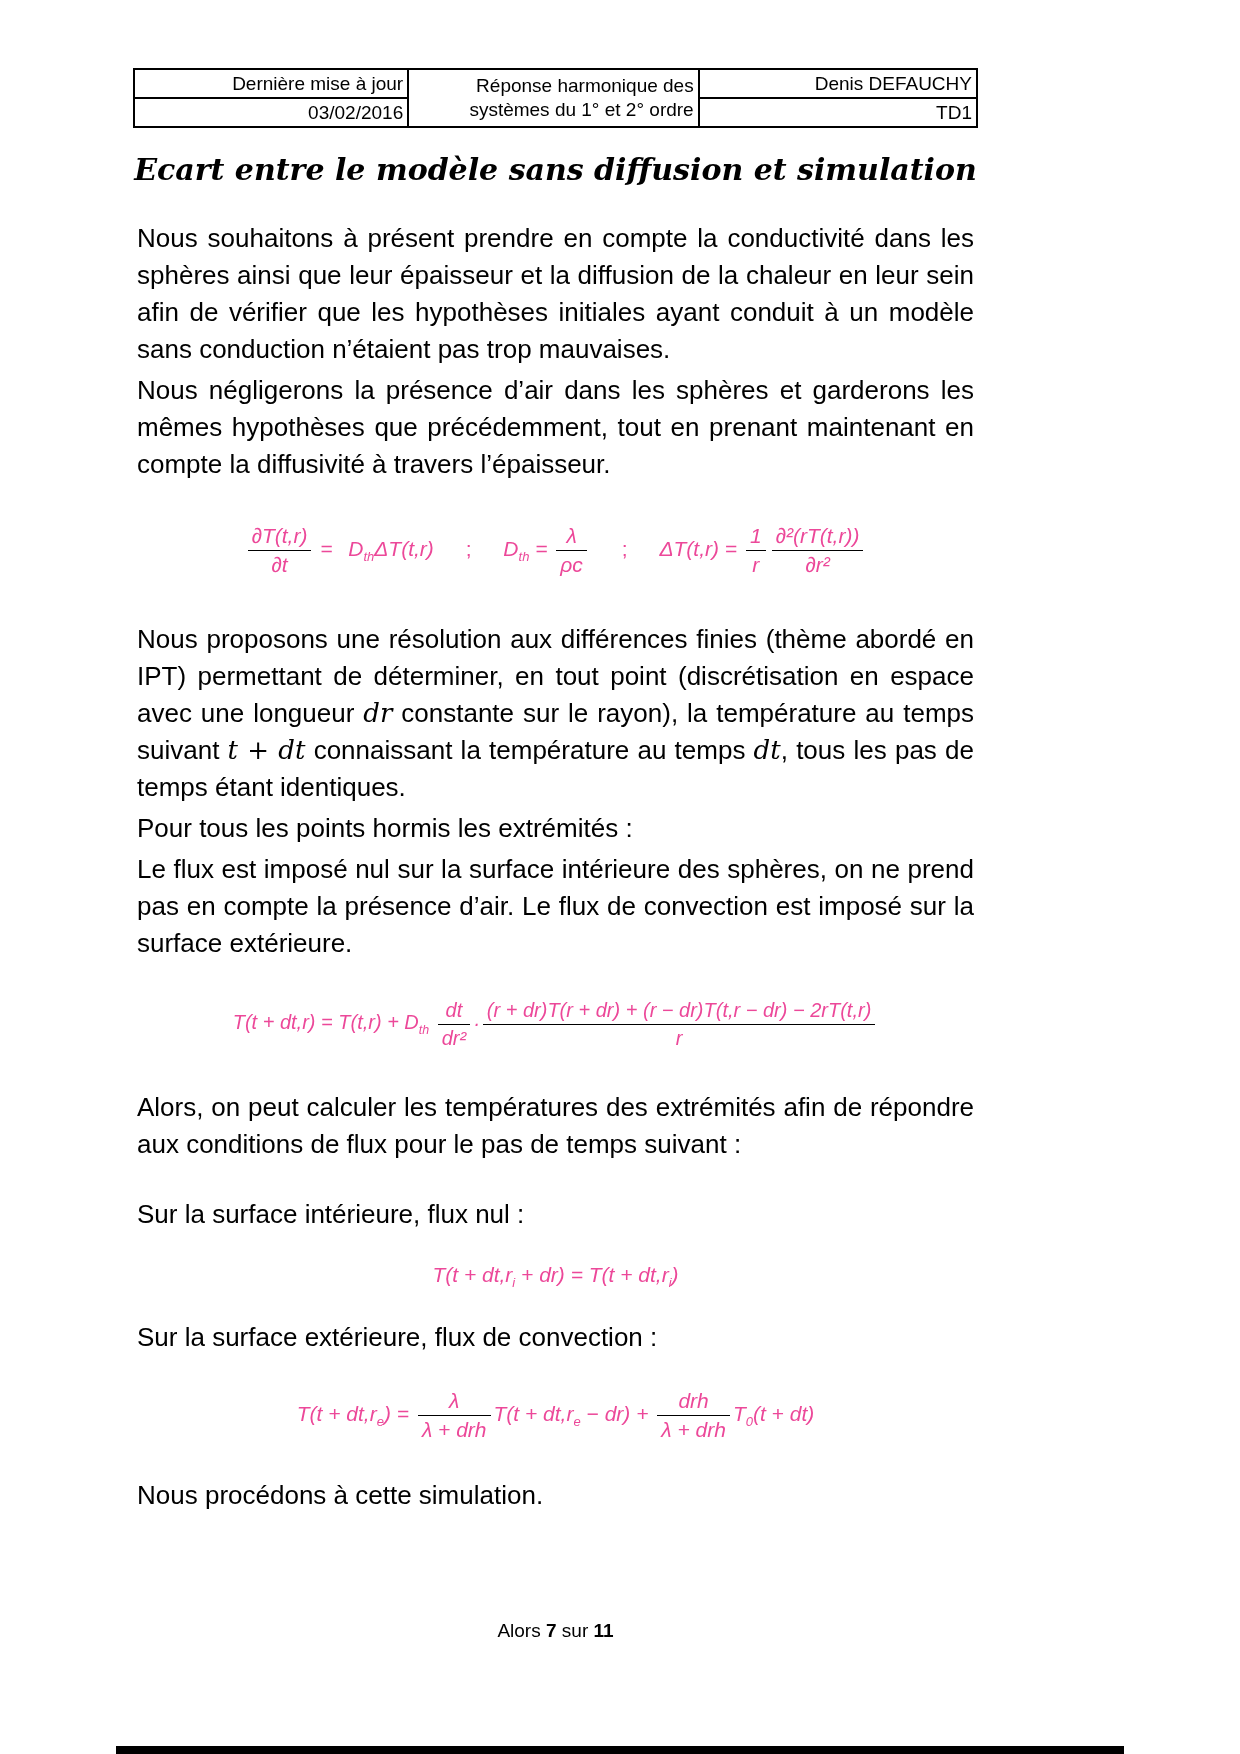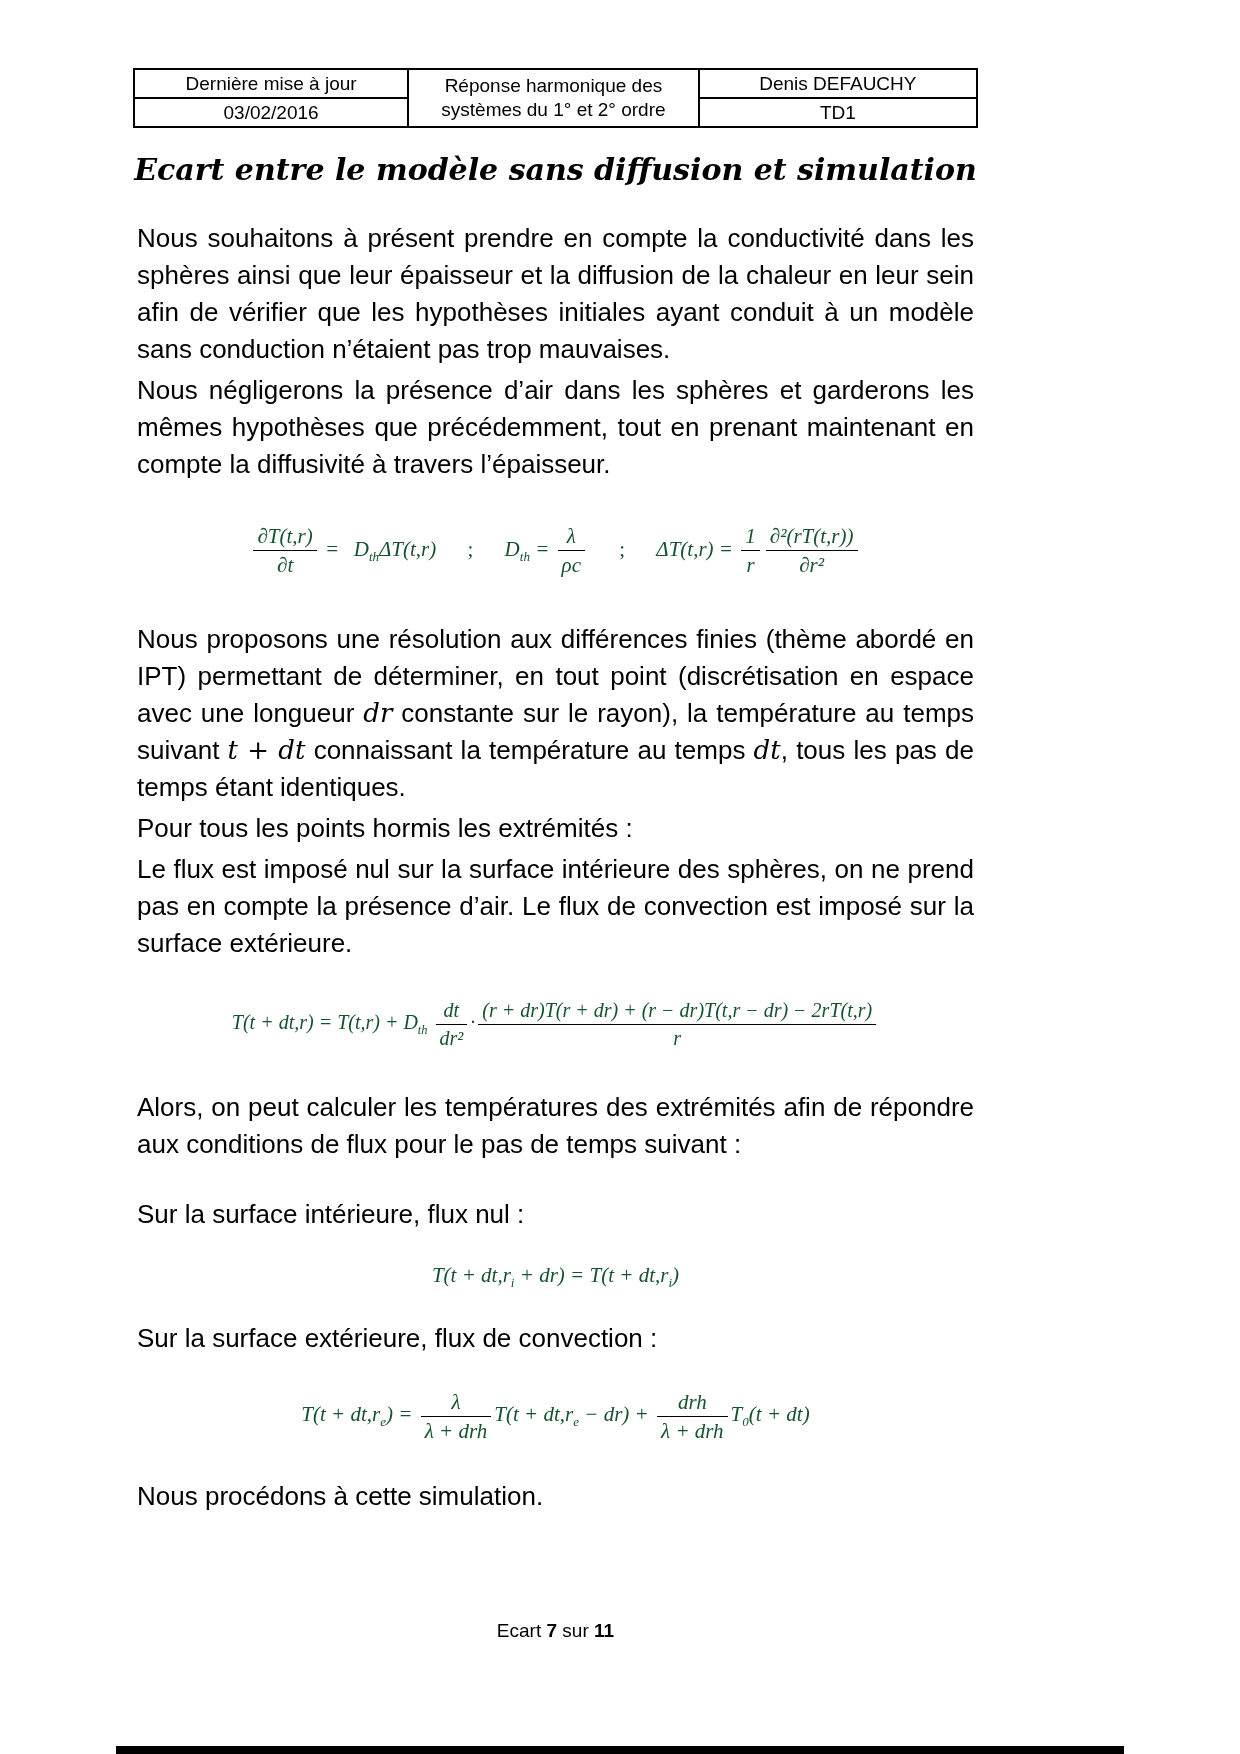--- a/index.html
+++ b/index.html
@@ -18,21 +18,21 @@
   }
   
   .header-table{
     margin-top:68px;
     width:100%;
     border-collapse:collapse;
     table-layout:fixed;
   }
   .header-table td{
     border:2px solid #000;
-    text-align:center;
+    text-align:right;
     vertical-align:middle;
     font-size:19px;
     height:27px;
     padding:0 4px;
     line-height:24px;
   }
   .col1{width:32.5%;} .col2{width:34.5%;} .col3{width:33%;}
   
   .doc-title{
     margin:22px 0 0 0;
@@ -49,24 +49,24 @@
     font-size:26px;
     line-height:37px;
     text-align:justify;
   }
   .mt-par{margin-top:33px !important;}
   .first-par{margin-top:30px !important;}
   .mi{font-family:"DejaVu Serif", serif;font-style:italic;}
   
   .eq{
     text-align:center;
-    font-family:Liberation Serif, serif;
+    font-family:Liberation Sans, sans-serif;
     font-style:italic;
     font-size:21px;
-    color:#14532d;
+    color:#ec4899;
   }
   .eq sub{font-size:0.62em;line-height:0;}
   .frac{
     display:inline-block;
     vertical-align:middle;
     text-align:center;
     line-height:1.25;
     margin:0 3px;
   }
   .frac .num{display:block;padding:0 4px 1px 4px;border-bottom:1.5px solid #000;}
@@ -165,17 +165,17 @@
         <span class="frac"><span class="num">λ</span><span class="den">λ + drh</span></span><span><span>T(t + dt,r</span><sub>e</sub><span> − dr) +</span></span>
         <span class="frac"><span class="num">drh</span><span class="den">λ + drh</span></span><span><span>T</span><sub>0</sub><span>(t + dt)</span></span>
       </div>
 
       <p>Nous procédons à cette simulation.</p>
 
     </div>
   </div>
 
   <div class="footer">
-    <span>Ecart</span>&nbsp;<b>7</b>&nbsp;<span>sur</span>&nbsp;<b>11</b>
+    <span>Alors</span>&nbsp;<b>7</b>&nbsp;<span>sur</span>&nbsp;<b>11</b>
   </div>
 
   <div class="bottom-rule"></div>
 </div>
 
 </body></html>

